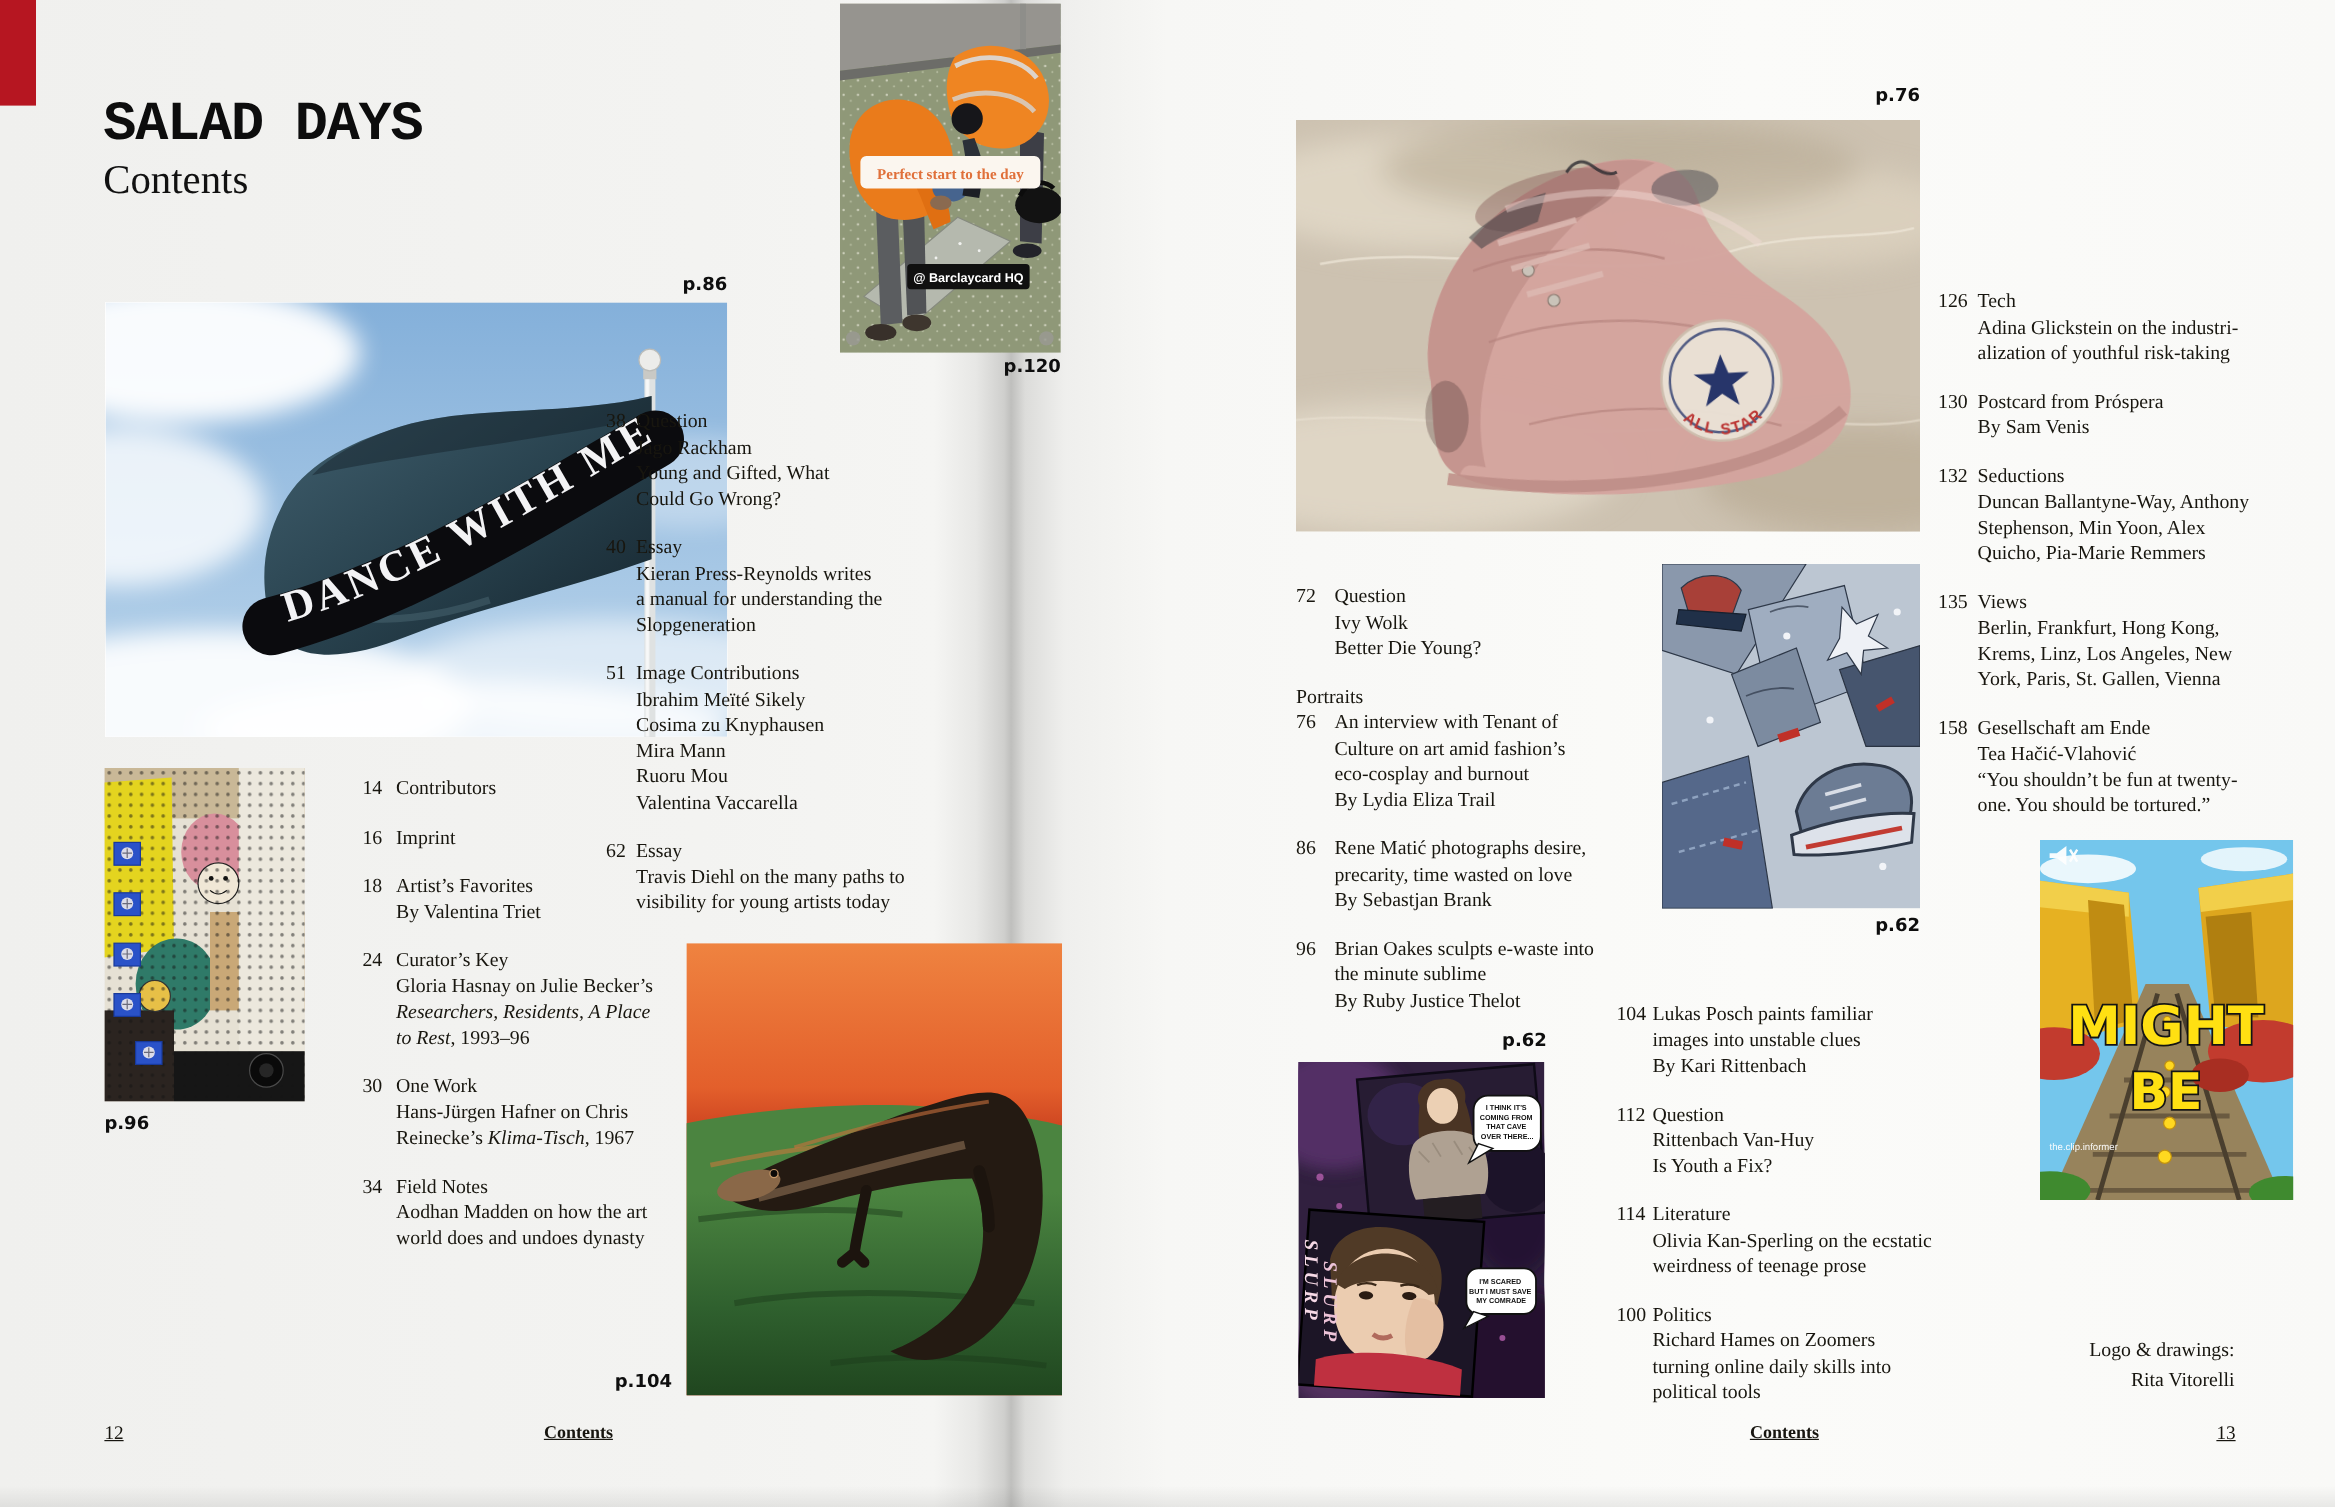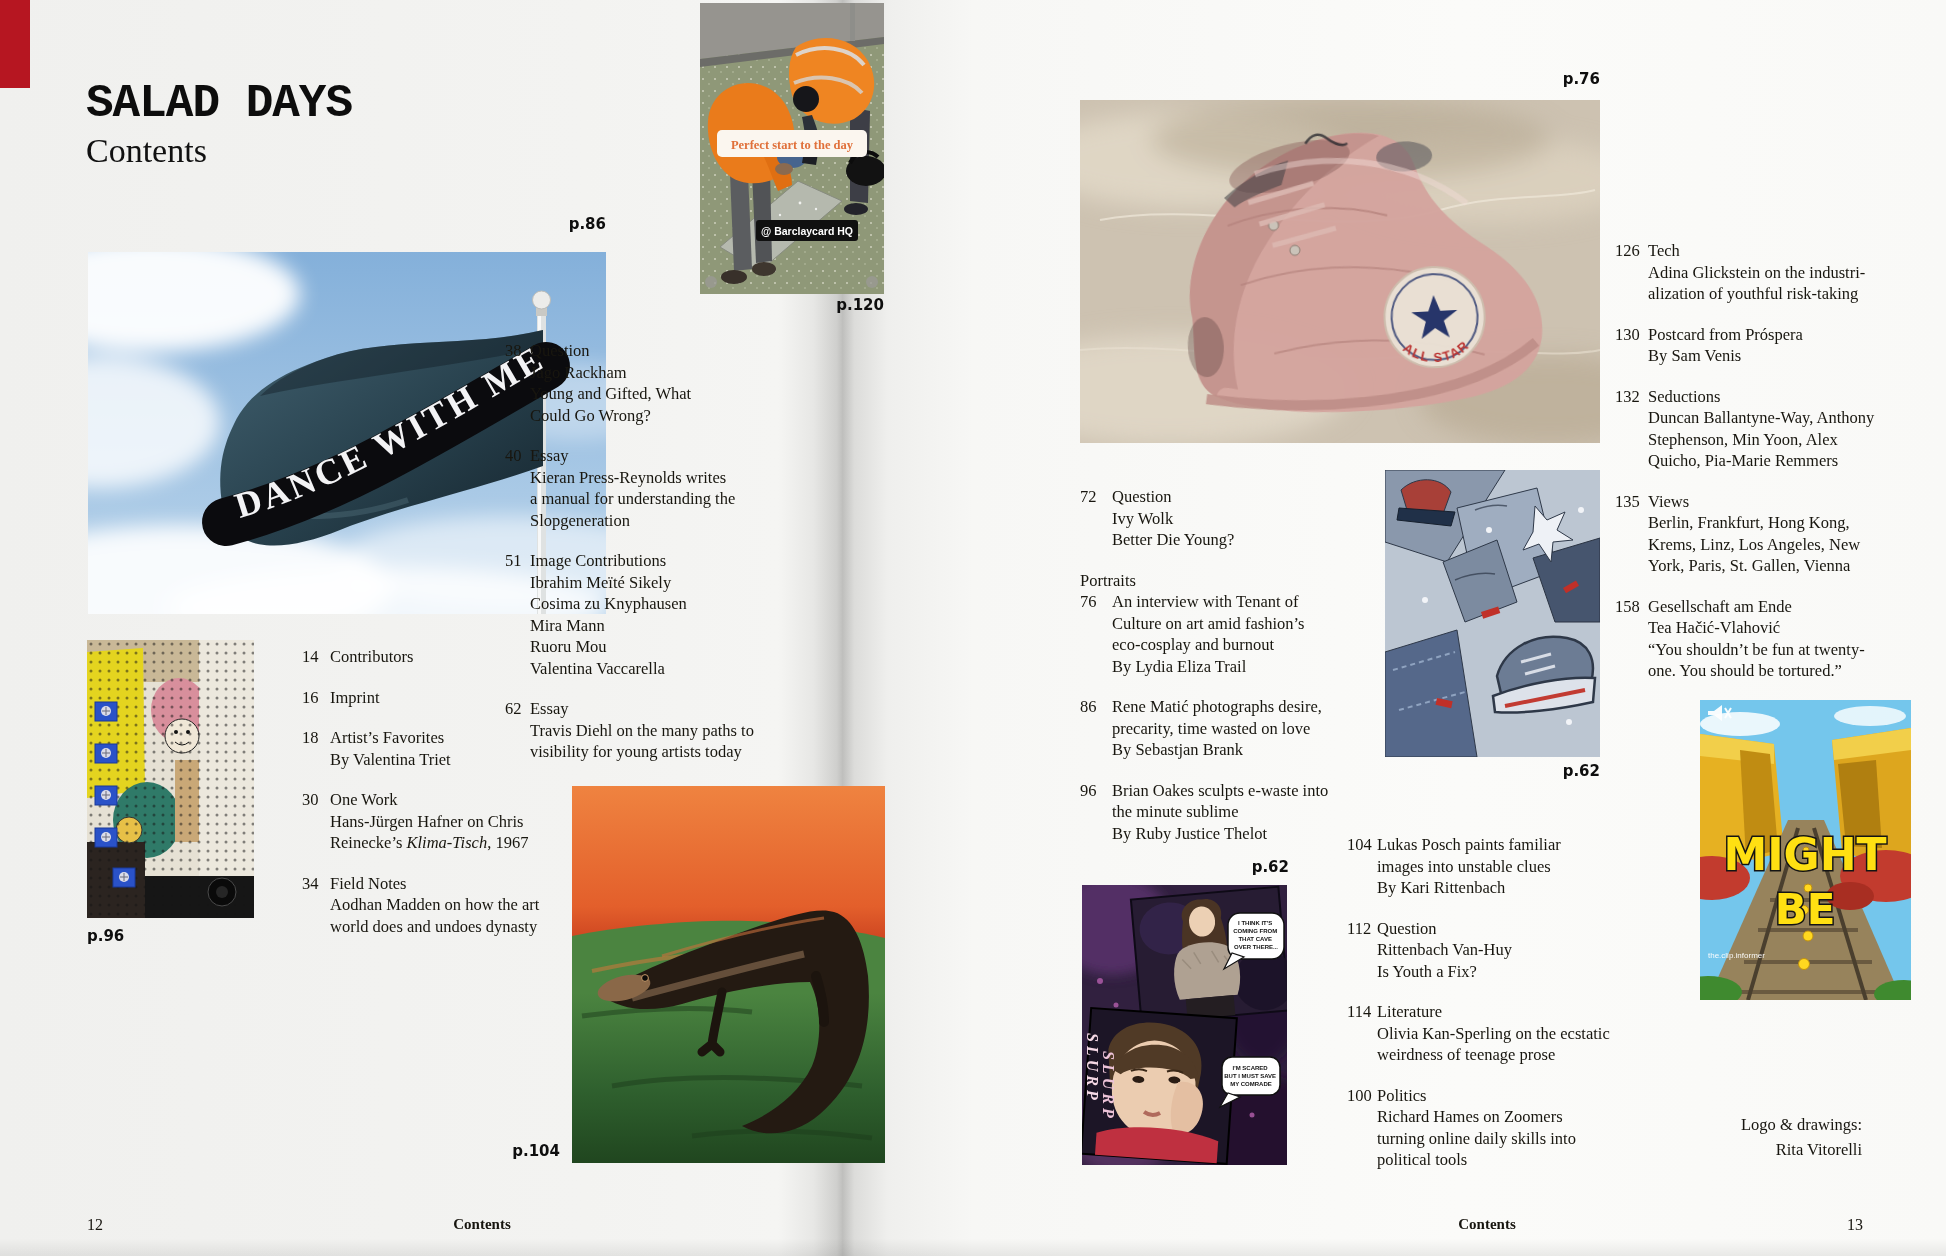--- a/index.html
+++ b/index.html
@@ -22,38 +22,38 @@
   
   .pcap{position:absolute;font-family:"DejaVu Sans",sans-serif;font-weight:800;font-size:15px;letter-spacing:0;color:#0e0e0e;}
   
   .toc{position:absolute;font-size:16.5px;line-height:21.5px;color:#18160f;}
   .toc-entry{display:flex;margin-bottom:19px;}
   .toc-num{flex:0 0 var(--numw,28px);}
   .toc-line{white-space:nowrap;}
   .toc-header{margin-bottom:0;}
   .it{font-style:italic;}
   
-  .foot{position:absolute;top:1216px;font-size:16px;color:#17150f;}
+  .foot{position:absolute;top:1186px;font-size:16px;color:#17150f;text-decoration:underline;}
   .foot-label{font-weight:700;font-size:15px;}
   .credit{position:absolute;text-align:right;font-size:16.5px;line-height:25px;color:#17150f;}
   svg{display:block;}
 </style>
 </head>
 <body>
 
 <div id="canvas">
 
   <div class="abs red-corner"></div>
 
   <div class="abs masthead">
     <div class="mh2">SALAD DAYS</div>
     <div class="mh3">Contents</div>
   </div>
 
-  <div class="pcap" style="right:1340px;top:215px;">p.86</div>
+  <div class="pcap" style="right:1340px;top:228px;">p.86</div>
 
   <div class="abs" style="left:88px;top:252px;width:518px;height:362px;">
     <svg width="518" height="362" viewBox="0 0 518 362">
       <defs>
         <linearGradient id="skyg" x1="0" y1="0" x2="0" y2="1">
           <stop offset="0" stop-color="#84b0da"></stop>
             <stop offset="1" stop-color="#bcd6ec"></stop>
         </linearGradient>
         <linearGradient id="flg" x1="0" y1="0" x2="1" y2="1">
           <stop offset="0" stop-color="#41606f"></stop>
@@ -258,20 +258,29 @@
         </div>
       </div>
       <div class="toc-entry">
         <div class="toc-num">18</div>
         <div class="toc-lines">
           <div class="toc-line">Artist’s Favorites</div>
           <div class="toc-line">By Valentina Triet</div>
         </div>
       </div>
       <div class="toc-entry">
+        <div class="toc-num">24</div>
+        <div class="toc-lines">
+          <div class="toc-line">Curator’s Key</div>
+          <div class="toc-line">Gloria Hasnay on Julie Becker’s</div>
+          <div class="toc-line"><span class="it">Researchers, Residents, A Place</span></div>
+          <div class="toc-line"><span class="it">to Rest</span><span>, 1993–96</span></div>
+        </div>
+      </div>
+      <div class="toc-entry">
         <div class="toc-num">30</div>
         <div class="toc-lines">
           <div class="toc-line">One Work</div>
           <div class="toc-line">Hans-Jürgen Hafner on Chris</div>
           <div class="toc-line"><span>Reinecke’s </span><span class="it">Klima-Tisch</span><span>, 1967</span></div>
         </div>
       </div>
       <div class="toc-entry">
         <div class="toc-num">34</div>
         <div class="toc-lines">

